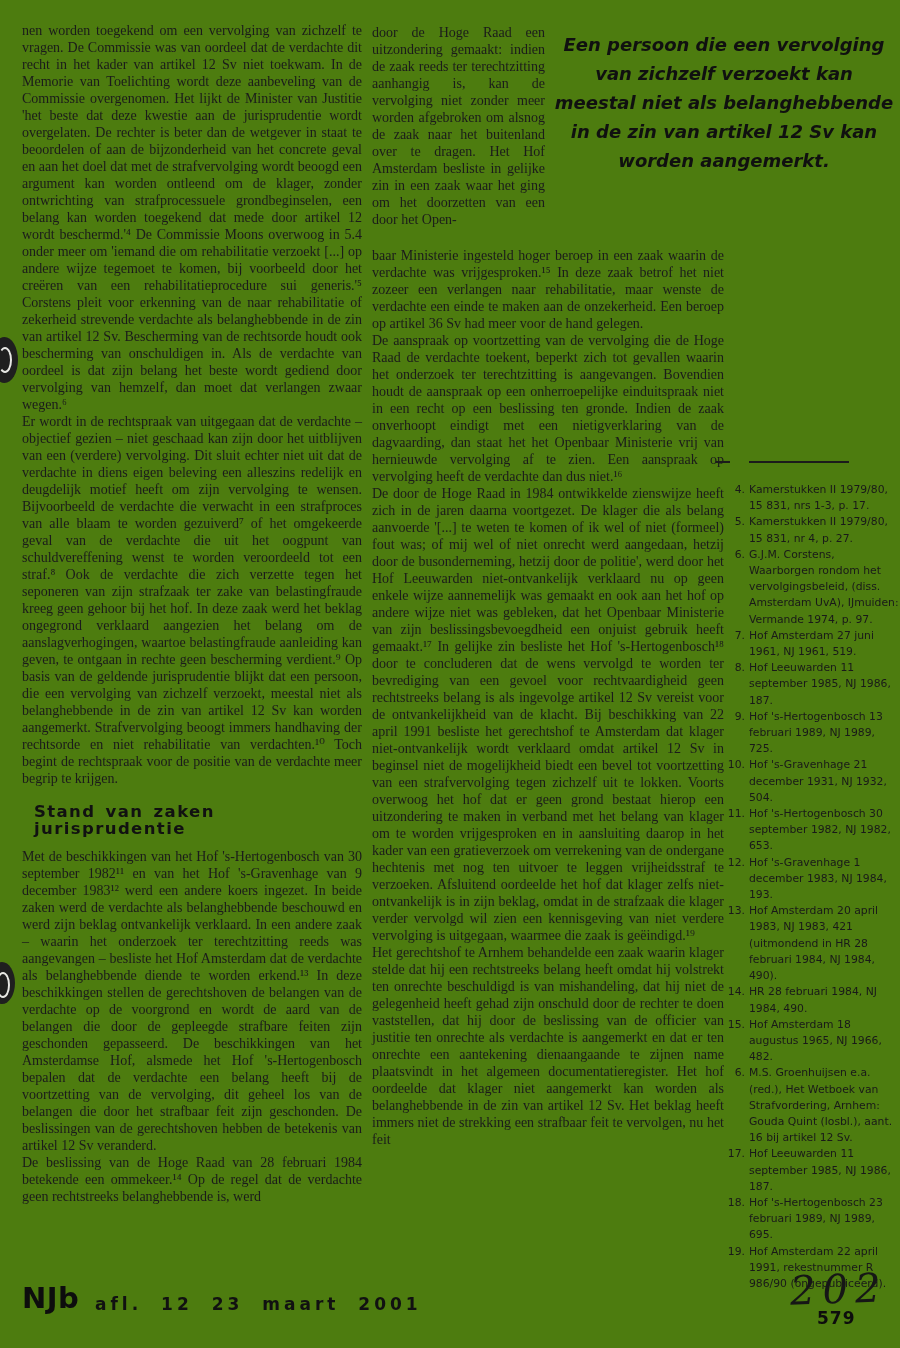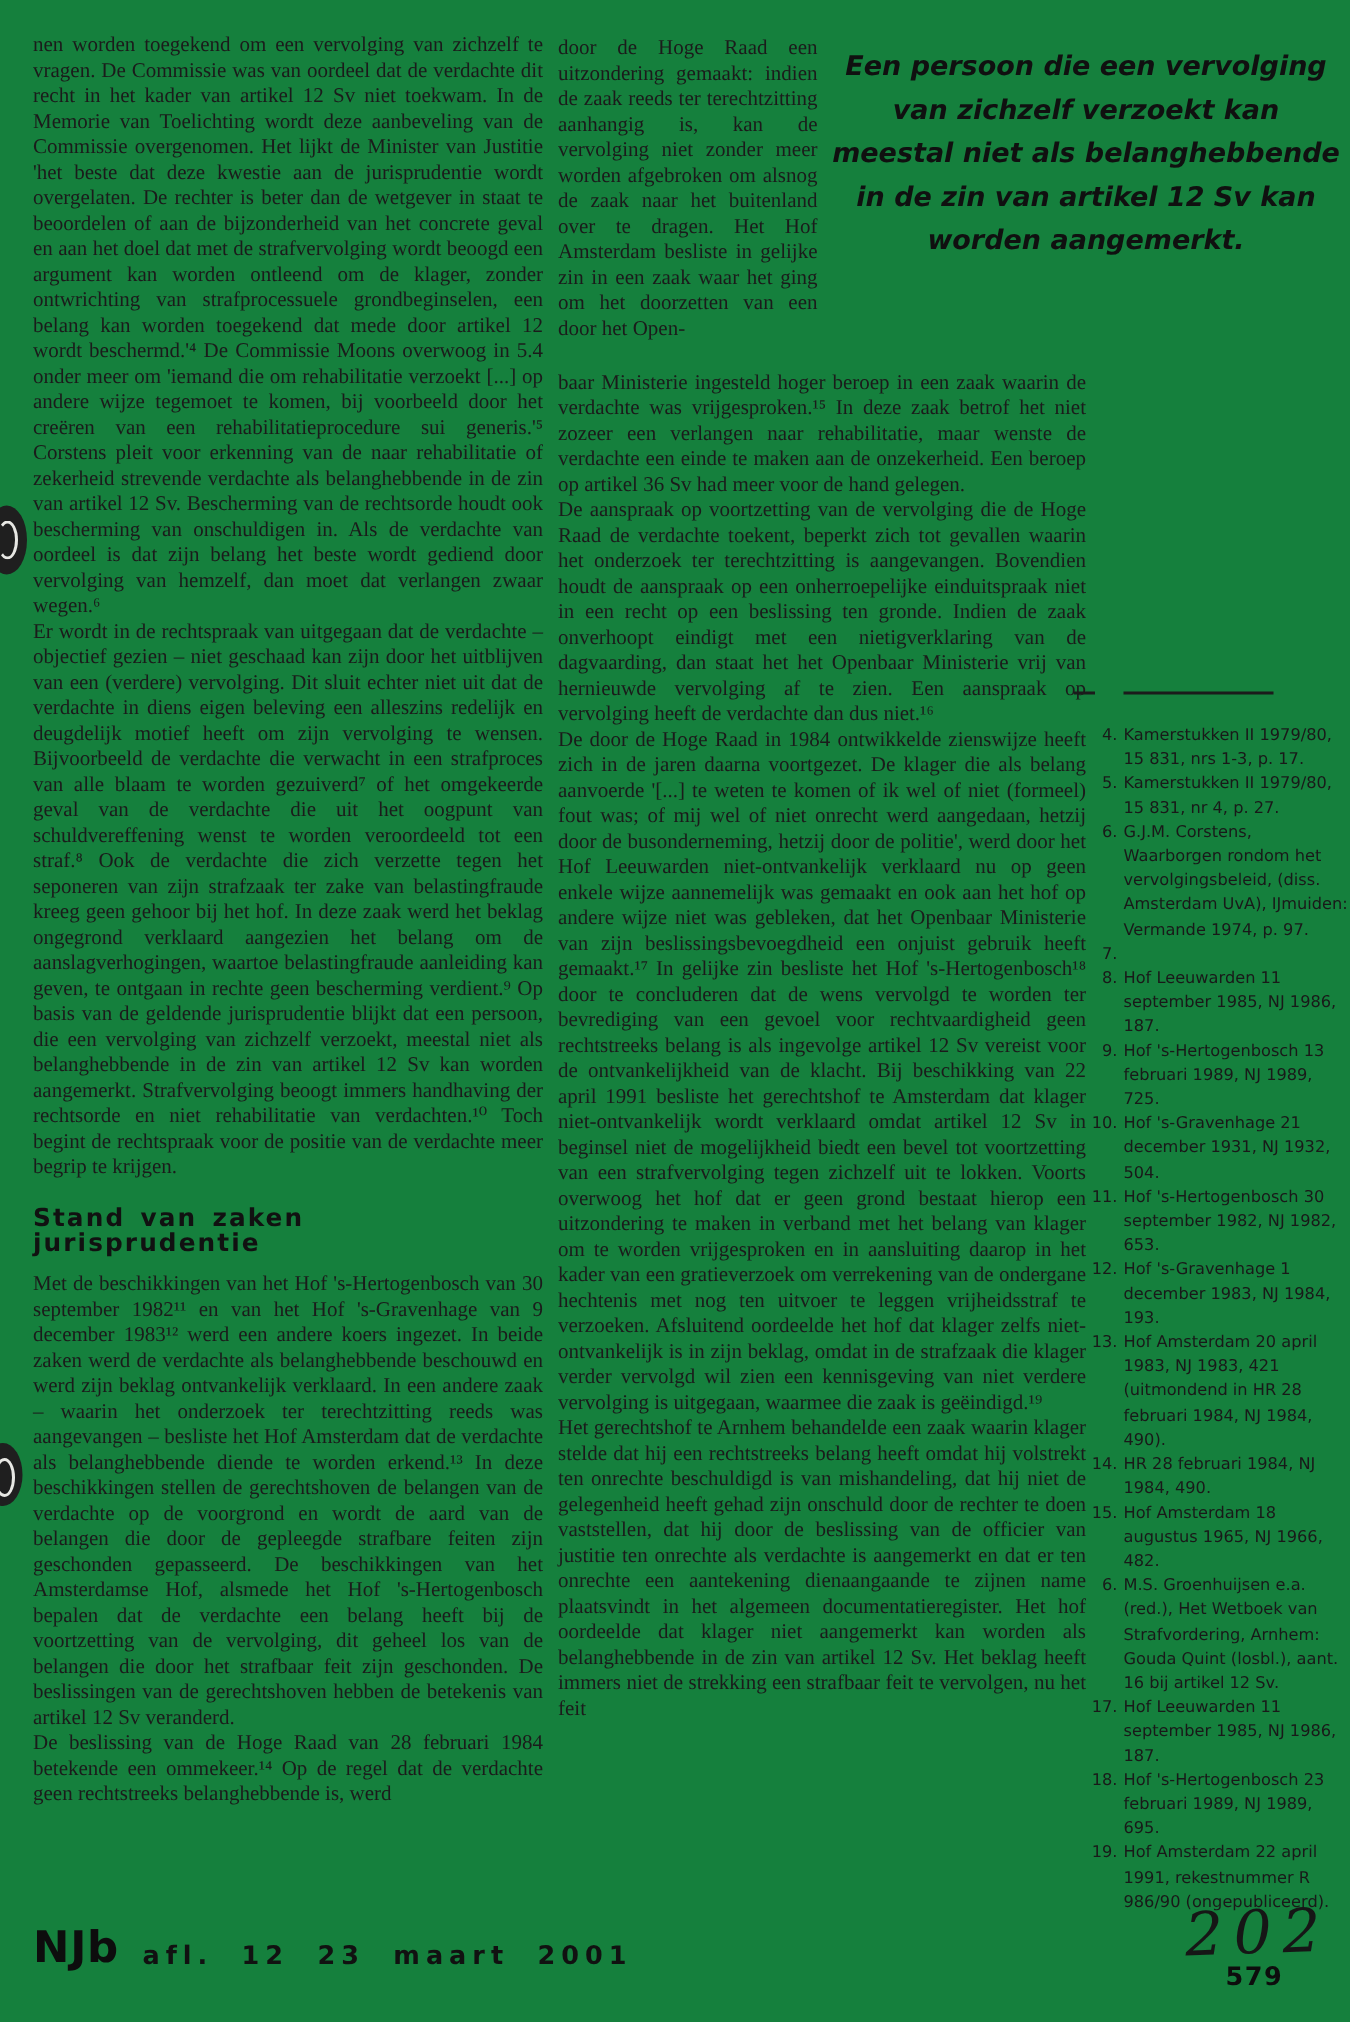--- a/index.html
+++ b/index.html
@@ -1,32 +1,32 @@
 <!DOCTYPE html>
 <html><head>
 <meta charset="utf-8">
 <style>
   html,body{margin:0;padding:0;background:#8a8a8a;}
   .page{
     position:relative;width:900px;height:1348px;margin:0 auto;
-    background:#15803d;color:#1b1b1b;overflow:hidden;
+    background:#4d7c0f;color:#1b1b1b;overflow:hidden;
     font-family:"Liberation Serif","DejaVu Serif",serif;
   }
   .abs{position:absolute;}
   
   .bodytext{font-size:14px;line-height:17px;text-align:justify;}
   .bodytext p{margin:0;}
   .left-col{left:22px;top:22px;width:340px;}
   .mid-narrow{left:372px;top:24px;width:173px;}
   .mid-wide{left:372px;top:247px;width:352px;}
   
   .section-heading{
     font-family:"DejaVu Sans","Liberation Sans",sans-serif;
     font-weight:bold;font-size:16.5px;letter-spacing:1.4px;word-spacing:3px;
-    margin:16px 0 11px 0;color:#111;text-align:left;
+    margin:16px 0 11px 12px;color:#111;text-align:left;
   }
   
   .pull-quote{
     left:552px;top:30px;width:344px;
     font-family:"DejaVu Sans","Liberation Sans",sans-serif;
     font-style:italic;font-weight:bold;font-size:18px;line-height:29px;
     text-align:center;color:#101010;
   }
   
   .fn-sep{left:716px;top:461px;width:136px;height:3px;}
@@ -117,20 +117,21 @@
         <div class="fn">
         <span class="fn-num">5.</span>
         <span class="fn-text">Kamerstukken II 1979/80, 15 831, nr 4, p. 27.</span>
       </div>
         <div class="fn">
         <span class="fn-num">6.</span>
         <span class="fn-text">G.J.M. Corstens, Waarborgen rondom het vervolgingsbeleid, (diss. Amsterdam UvA), IJmuiden: Vermande 1974, p. 97.</span>
       </div>
         <div class="fn">
         <span class="fn-num">7.</span>
+        <span class="fn-text">Hof Amsterdam 27 juni 1961, NJ 1961, 519.</span>
       </div>
         <div class="fn">
         <span class="fn-num">8.</span>
         <span class="fn-text">Hof Leeuwarden 11 september 1985, NJ 1986, 187.</span>
       </div>
         <div class="fn">
         <span class="fn-num">9.</span>
         <span class="fn-text">Hof 's-Hertogenbosch 13 februari 1989, NJ 1989, 725.</span>
       </div>
         <div class="fn">

